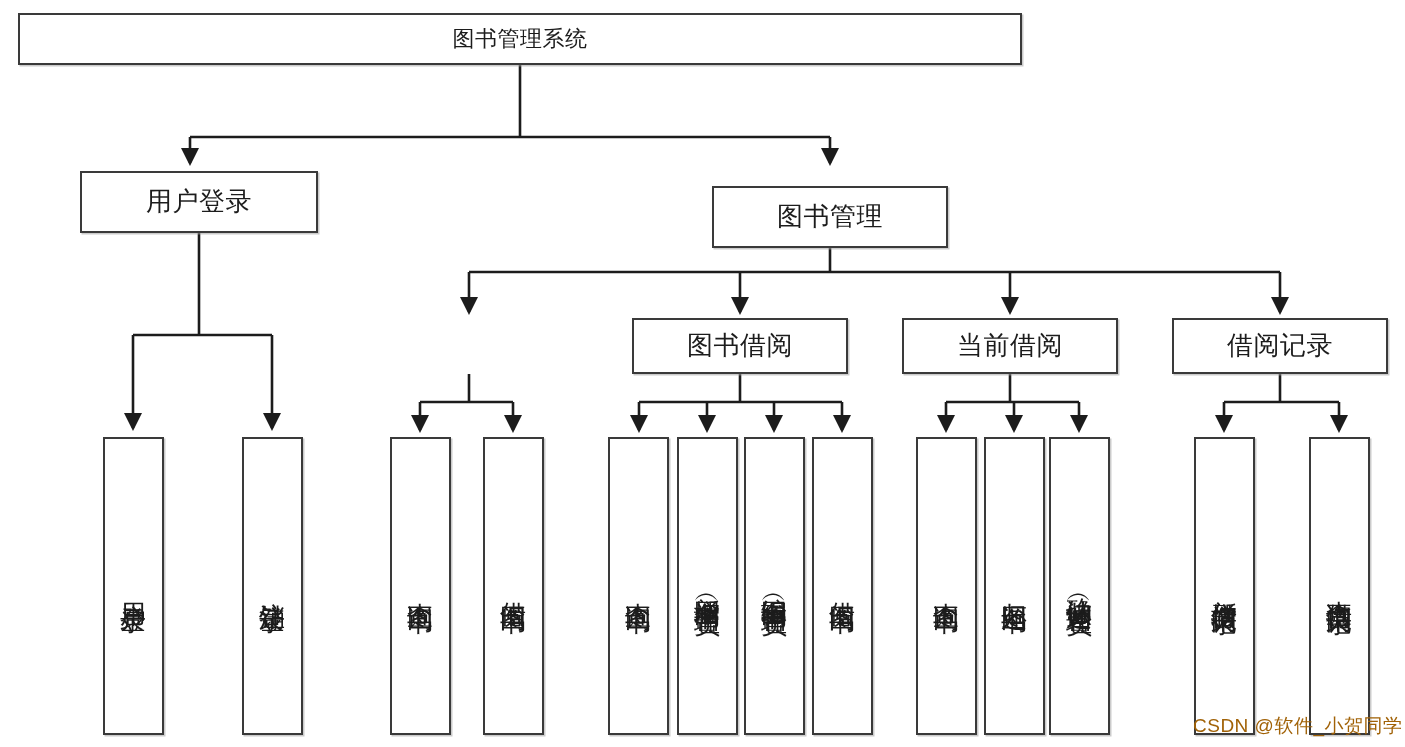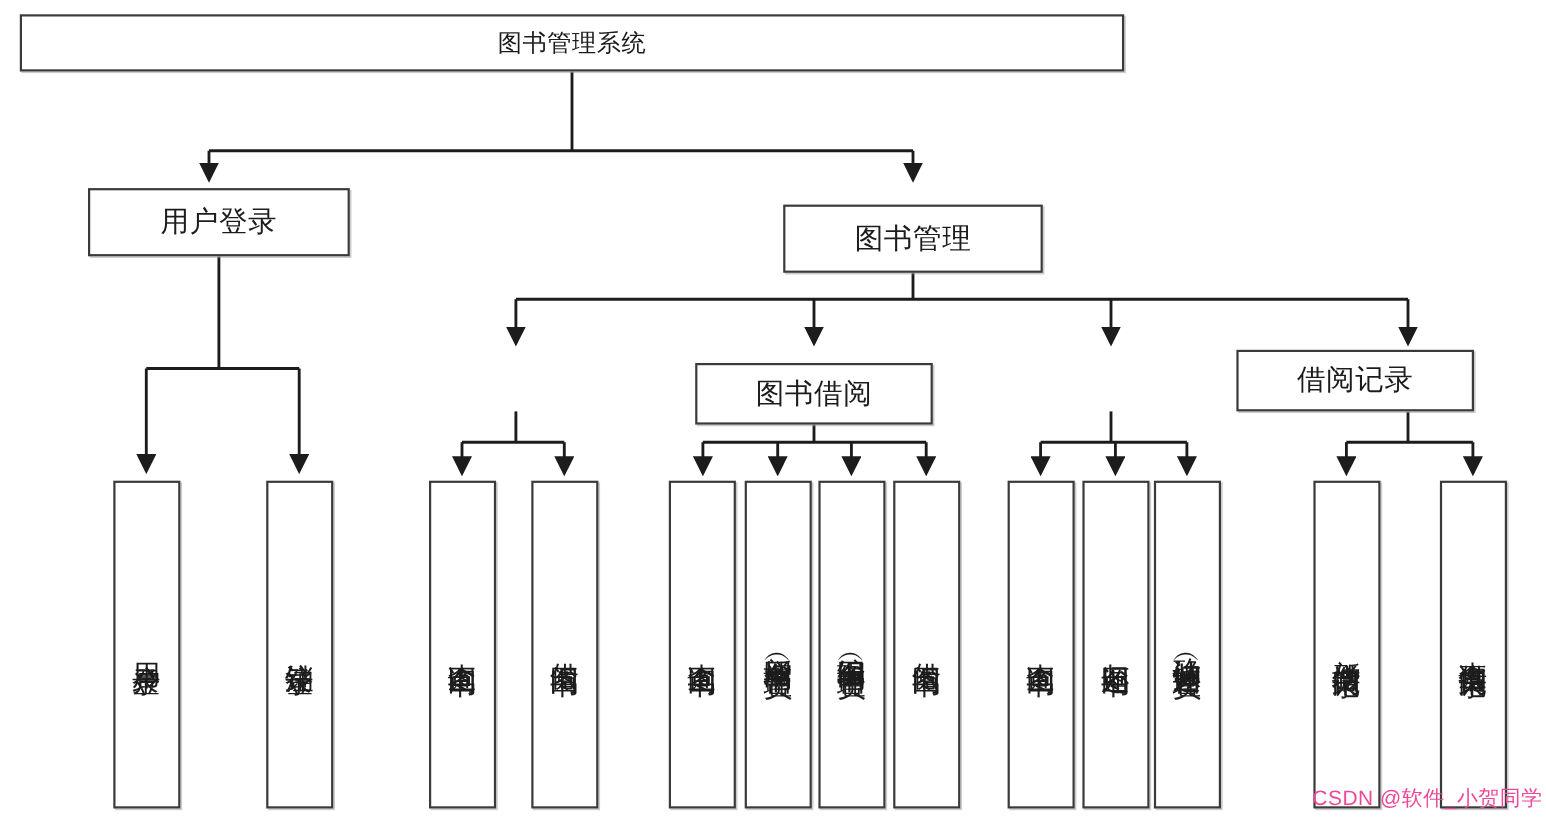--- a/index.html
+++ b/index.html
@@ -49,21 +49,21 @@
   .node-box.vertical .node-label {
     writing-mode: vertical-rl;
     text-orientation: upright;
     letter-spacing: 2px;
     line-height: 1;
     white-space: nowrap;
   }
   .node-box.root .node-label { font-size: 22px; }
   .watermark {
     position: absolute;
-    color: #ec4899;
+    color: #a16207;
     font-size: 19px;
     letter-spacing: 0.5px;
     white-space: nowrap;
     user-select: none;
   }
 </style>
 </head>
 <body>
 
 <div id="diagram-root">
@@ -122,24 +122,27 @@
     <span class="node-label">图书管理系统</span>
   </div>
 
   <div class="node-box" style="left:80px; top:171px; width:238px; height:62px;">
     <span class="node-label">用户登录</span>
   </div>
   <div class="node-box" style="left:712px; top:186px; width:236px; height:62px;">
     <span class="node-label">图书管理</span>
   </div>
 
-  <div class="node-box" style="left:632px; top:330px; width:216px; height:56px;">
+  <div class="node-box" style="left:632px; top:318px; width:216px; height:56px;">
     <span class="node-label">图书借阅</span>
   </div>
-  <div class="node-box" style="left:1124px; top:318px; width:216px; height:56px;">
+  <div class="node-box" style="left:902px; top:318px; width:216px; height:56px;">
+    <span class="node-label">当前借阅</span>
+  </div>
+  <div class="node-box" style="left:1172px; top:318px; width:216px; height:56px;">
     <span class="node-label">借阅记录</span>
   </div>
 
   <div class="node-box vertical" style="left:103px; top:437px; width:61px; height:298px;">
     <span class="node-label">用户登录</span>
   </div>
   <div class="node-box vertical" style="left:242px; top:437px; width:61px; height:298px;">
     <span class="node-label">注销登录</span>
   </div>
 

